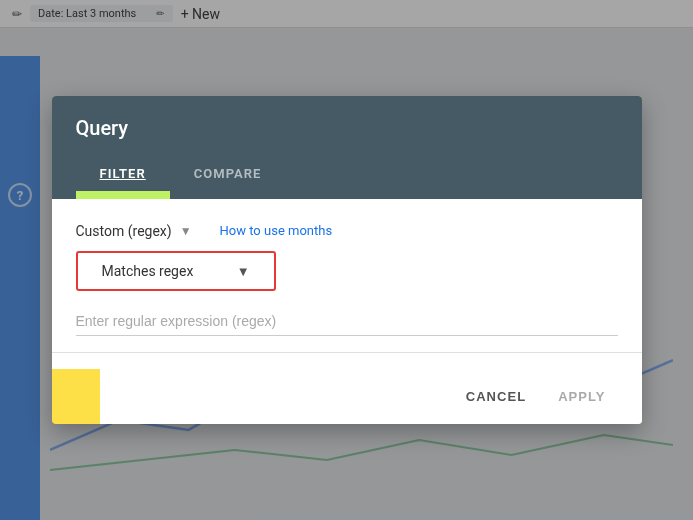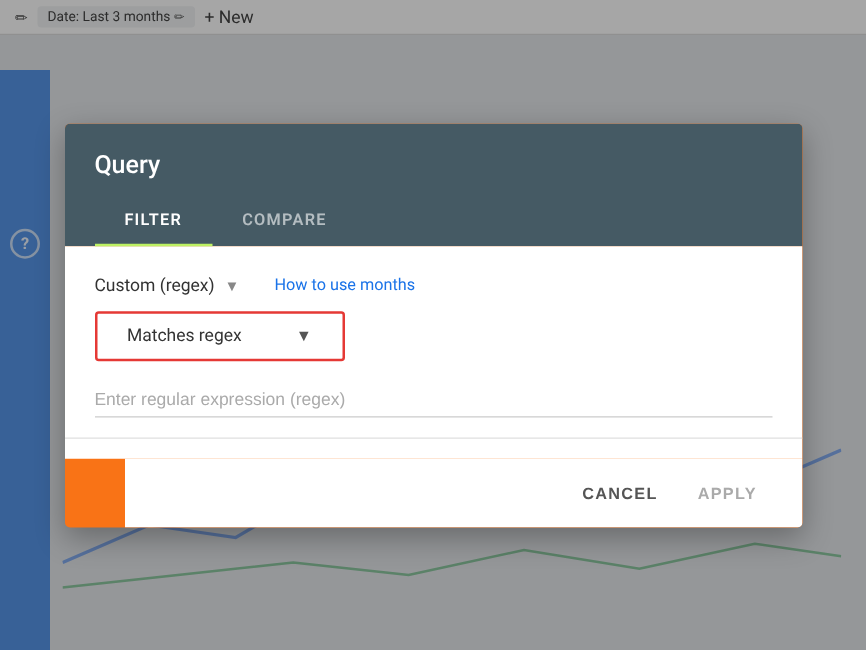--- a/index.html
+++ b/index.html
@@ -31,21 +31,21 @@
       display: flex;
       align-items: center;
       padding: 0 12px;
       gap: 8px;
       border-bottom: 1px solid #ddd;
     }
 
     .top-bar-date {
       display: flex;
       align-items: center;
-      gap: 3px;
+      gap: 20px;
       background: #f1f3f4;
       border-radius: 3px;
       padding: 2px 8px;
       font-size: 11px;
       color: #444;
     }
 
     .top-bar-new {
       display: flex;
       align-items: center;
@@ -108,21 +108,21 @@
       inset: 0;
       background: rgba(0,0,0,0.35);
       display: flex;
       align-items: center;
       justify-content: center;
     }
 
     
     .dialog {
       width: 590px;
-      background: #f97316;
+      background: #fde047;
       border-radius: 4px;
       box-shadow: 0 8px 24px rgba(0,0,0,0.3);
       overflow: hidden;
     }
 
     
     .dialog-header {
       background: #455a64;
       padding: 20px 24px 0 24px;
     }
@@ -146,21 +146,22 @@
       font-weight: 600;
       letter-spacing: 0.08em;
       color: rgba(255,255,255,0.6);
       cursor: pointer;
       border-bottom: 3px solid transparent;
       text-transform: uppercase;
     }
 
     .dialog-tab.active {
       color: #fff;
-      border-bottom: 2px solid #bef264;
+      border-bottom: 8px solid #bef264;
+      text-decoration: underline;
     }
 
     
     .dialog-body {
       padding: 24px 24px 16px 24px;
       background: #fff;
     }
 
     
     .filter-type-row {

